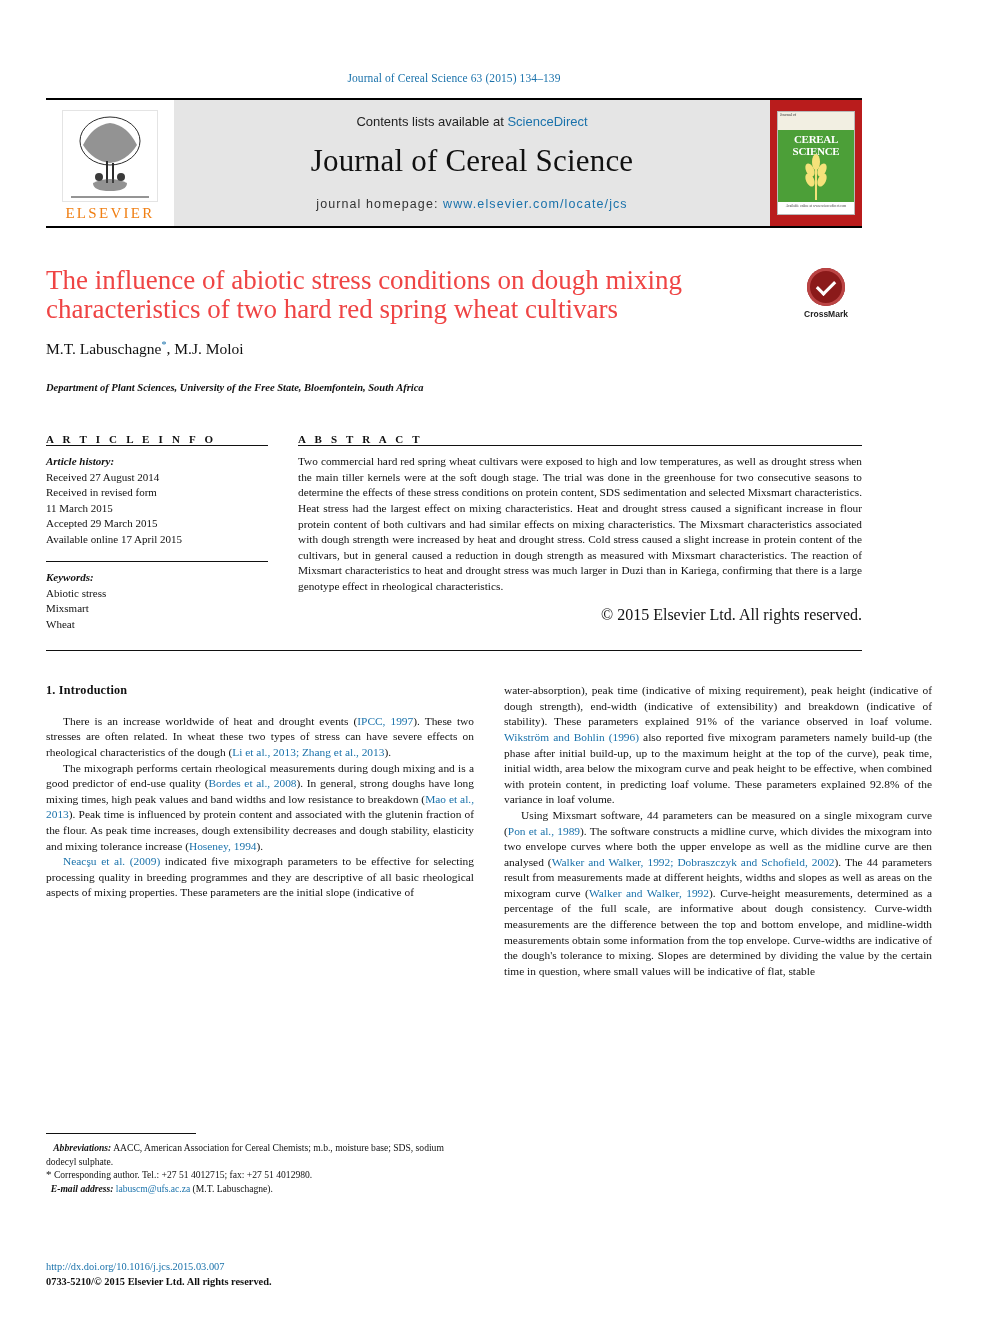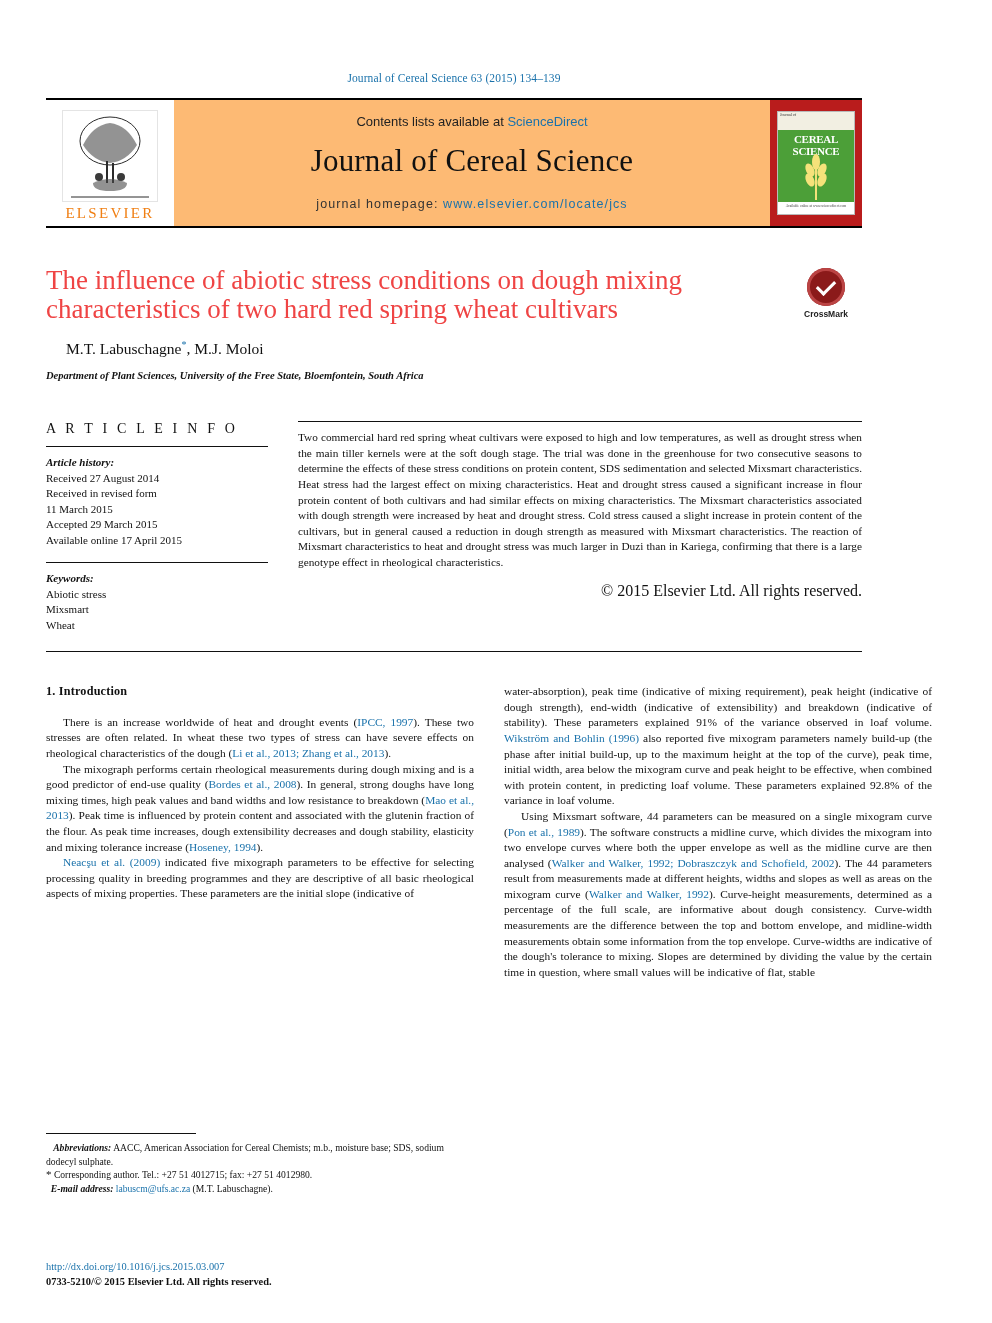--- a/index.html
+++ b/index.html
@@ -70,21 +70,21 @@
   .elsevier-word {
     font-family: "Liberation Serif", serif;
     font-size: 15px;
     letter-spacing: 2.3px;
     color: #f07f13;
     margin-top: 3px;
     font-weight: normal;
   }
   .masthead-center {
     flex: 1 1 auto;
-    background: #fdba74;
+    background: #e5e5e5;
     display: flex;
     flex-direction: column;
     align-items: center;
     justify-content: center;
     padding: 6px 0 8px 0;
   }
   .contents-line {
     font-size: 13px;
     font-family: "Liberation Sans", sans-serif;
     color: #222;
@@ -178,31 +178,30 @@
     font-family: "Liberation Serif", serif;
     color: #ef4444;
     max-width: 660px;
     margin: 0;
     font-weight: normal;
   }
   .authors {
     font-size: 15.5px;
     margin-top: 15px;
     color: #111;
-    margin-left: 20px;
   }
   .authors sup {
     color: #1a72ab;
     font-size: 10px;
   }
   .affiliation {
     font-size: 10.5px;
     font-style: italic;
     font-weight: bold;
-    margin-top: 12px;
+    margin-top: 24px;
     color: #111;
   }
   .crossmark {
     position: absolute;
     right: 0;
     top: 2px;
     width: 72px;
     text-align: center;
   }
   .crossmark-circle {
@@ -240,26 +239,25 @@
     gap: 30px;
   }
   .col-info {
     width: 222px;
     flex: 0 0 222px;
   }
   .col-abstract {
     flex: 1 1 auto;
   }
   .sec-head {
-    font-size: 14px;
-    font-family: "Liberation Serif", serif;
-    font-weight: normal;
+    font-size: 11px;
+    font-family: "Liberation Serif", serif;
+    font-weight: bold;
     letter-spacing: 3.2px;
     color: #111;
-    margin-bottom: 9px;
   }
   .hr-thin {
     border-top: 1.6px solid #111;
     margin: 0 0 8px 0;
   }
   .info-group {
     font-size: 11px;
     line-height: 15.5px;
     color: #111;
   }
@@ -446,20 +444,21 @@
       <div class="info-sep"></div>
       <div class="info-group">
         <div class="ital">Keywords:</div>
         <div>Abiotic stress</div>
         <div>Mixsmart</div>
         <div>Wheat</div>
       </div>
     </div>
 
     <div class="col-abstract">
+      <div class="sec-head">A B S T R A C T</div>
       <div class="hr-thin"></div>
       <div class="abstract-body">Two commercial hard red spring wheat cultivars were exposed to high and low temperatures, as well as drought stress when the main tiller kernels were at the soft dough stage. The trial was done in the greenhouse for two consecutive seasons to determine the effects of these stress conditions on protein content, SDS sedimentation and selected Mixsmart characteristics. Heat stress had the largest effect on mixing characteristics. Heat and drought stress caused a significant increase in flour protein content of both cultivars and had similar effects on mixing characteristics. The Mixsmart characteristics associated with dough strength were increased by heat and drought stress. Cold stress caused a slight increase in protein content of the cultivars, but in general caused a reduction in dough strength as measured with Mixsmart characteristics. The reaction of Mixsmart characteristics to heat and drought stress was much larger in Duzi than in Kariega, confirming that there is a large genotype effect in rheological characteristics.</div>
       <div class="copyright-line">© 2015 Elsevier Ltd. All rights reserved.</div>
     </div>
   </div>
   <div class="abs-rule-bottom"></div>
 
   <div class="body-cols">
     <div class="bcol">
       <h2 class="section-title">1. Introduction</h2>

